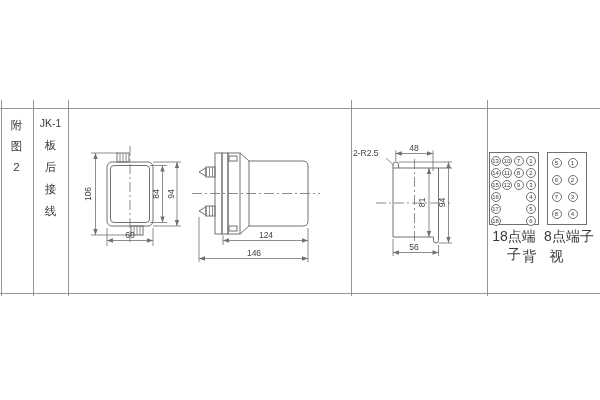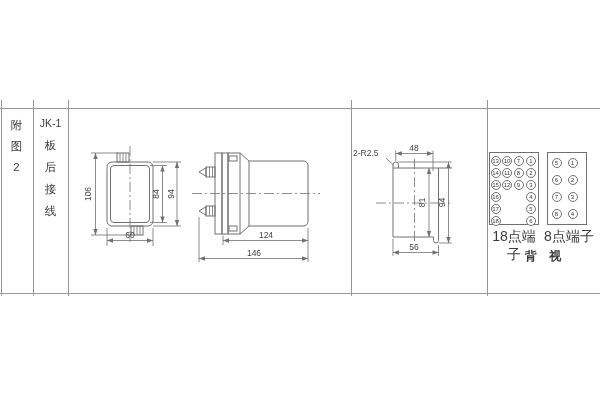--- a/index.html
+++ b/index.html
@@ -20,21 +20,21 @@
   .col1{left:0;top:108px;width:33px;height:185px;gap:9px;padding-top:11px;}
   .col2{left:33px;top:108px;width:35px;height:185px;gap:10px;padding-top:9px;}
   .col2 .model{font-size:10.5px;}
   .tbox{position:absolute;box-sizing:border-box;border:1px solid #707070;background:#fff;}
   .t18{left:489px;top:152px;width:50px;height:73px;}
   .t8{left:547px;top:152px;width:40px;height:73px;}
   .pt{position:absolute;width:10px;height:10px;box-sizing:border-box;
       border:1px solid #707070;border-radius:50%;display:flex;align-items:center;
       justify-content:center;font-size:6px;color:#3a3a3a;background:#fff;}
   .tlabel{position:absolute;font-size:14px;text-align:center;color:#3a3a3a;}
-  .rear{font-size:12px;word-spacing:9px;font-weight:bold;}
+  .rear{font-size:14px;word-spacing:9px;}
 </style>
 </head>
 <body>
 
 <div class="stage">
 
   <svg width="600" height="400" viewBox="0 0 600 400">
 
     <g>
       <line class="grid" x1="0" y1="108.5" x2="600" y2="108.5"></line>

